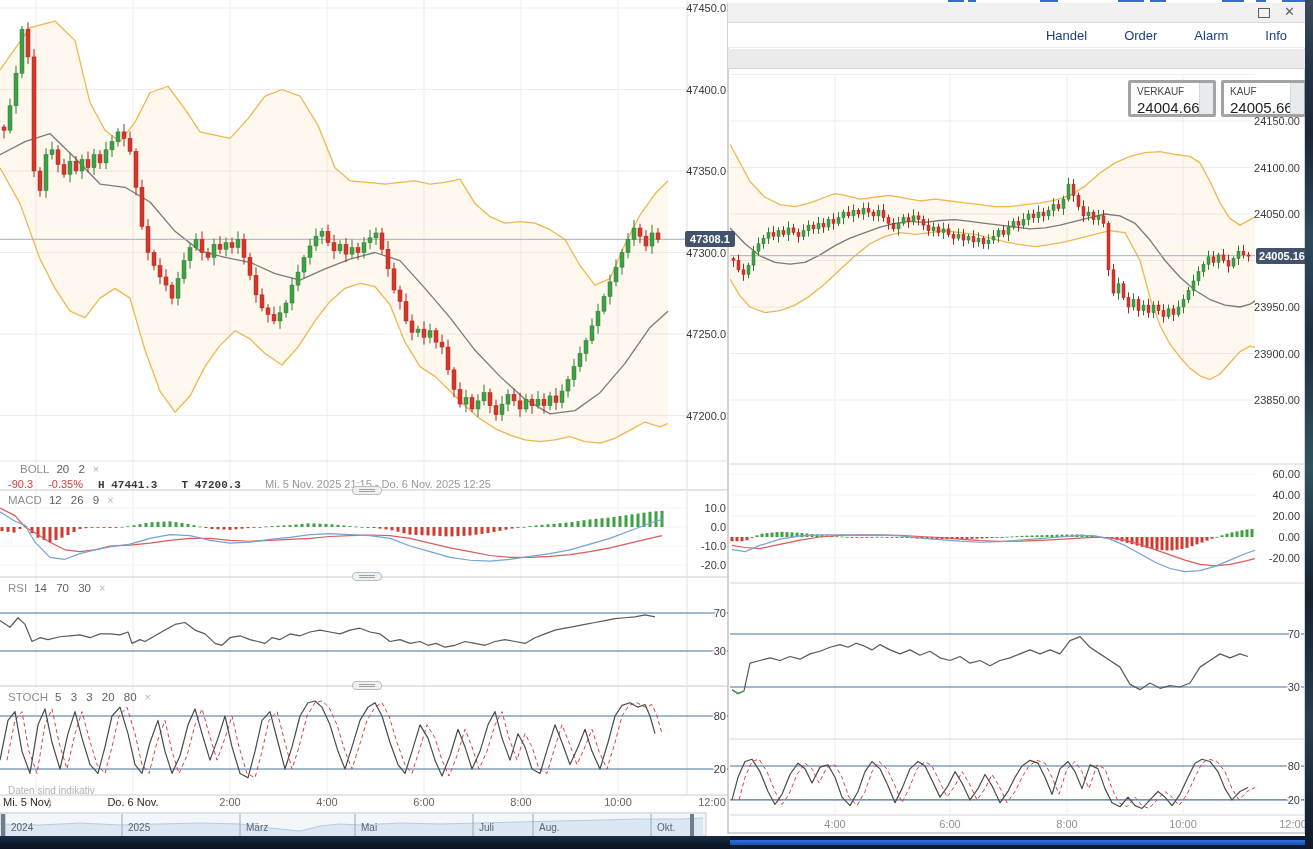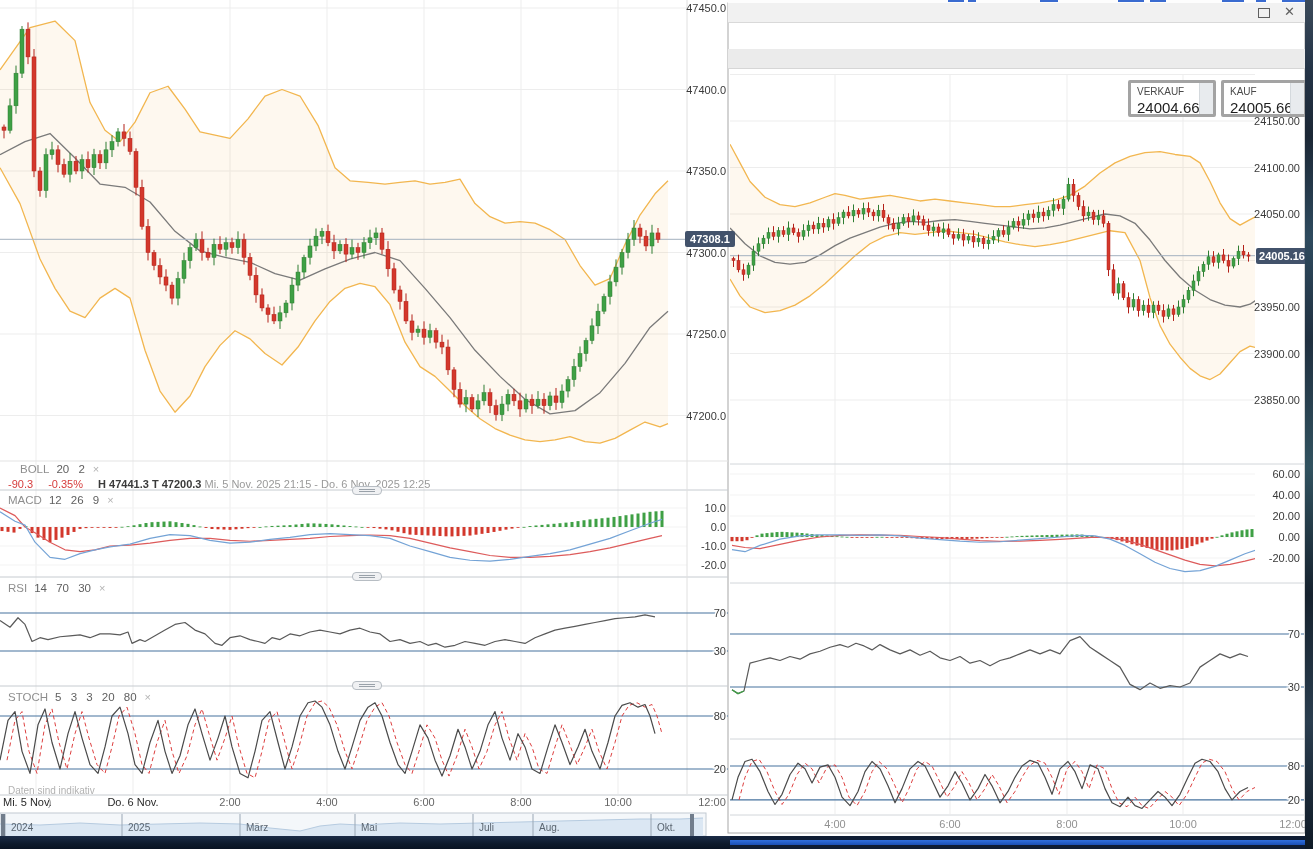--- a/index.html
+++ b/index.html
@@ -30,21 +30,21 @@
   
   .badge{height:16px;background:#42526b;color:#fff;font-size:11px;font-weight:bold;
          border-radius:2px;text-align:center;line-height:16px;}
 
   
   .legend{font-size:11.5px;color:#8e8e8e;white-space:nowrap;}
   .legend .params{color:#5f5f5f;margin-left:7px;word-spacing:6px;}
   .legend .close-x{color:#b3b3b3;margin-left:8px;font-size:11px;}
   .stats{font-size:11px;white-space:nowrap;color:#9a9a9a;}
   .stats .neg{color:#d63c3c;margin-right:12px;}
-  .stats .hl{color:#3a3a3a;font-weight:bold;margin-right:0;}
+  .stats .hl{color:#3a3a3a;font-weight:bold;margin-right:21px;font-family:Liberation Mono, monospace;}
 
   .grip{position:absolute;width:30px;height:9px;background:#f0f1f3;border:1px solid #b7bdc3;border-radius:4px;
         box-sizing:border-box;display:flex;flex-direction:column;justify-content:center;align-items:center;gap:1px;}
   .grip i{display:block;width:16px;height:1px;background:#99a1a9;}
 
   .footnote{font-size:10px;color:#b2b2b2;}
 
   
   .taskbar-left{left:0;top:836px;width:730px;height:13px;background:linear-gradient(180deg,#1b2c47,#0d1a2c 60%,#091322);}
   .taskbar-right{left:730px;top:836px;width:575px;height:13px;background:#0e1c33;}
@@ -937,20 +937,26 @@
       <div class="frag" style="left: 494px; width: 22px;"></div>
       <div class="frag" style="left: 528px; width: 10px;"></div>
       <div class="frag" style="left: 554px; width: 24px;"></div>
     </div>
   <div class="abs titlebar">
     <div class="tb-btns">
       <div class="tb-max"></div>
       <div class="tb-close">✕</div>
     </div>
   </div>
+  <div class="abs menubar">
+    <span>Handel</span>
+    <span>Order</span>
+    <span>Alarm</span>
+    <span>Info</span>
+  </div>
   <div class="abs graystrip"></div>
 
   <div class="quote-btn" style="left:1128px;width:88px">
     <div class="qb-label">VERKAUF</div>
     <div class="qb-value">24004.66</div>
     <div class="qb-strip"></div>
   </div>
   <div class="quote-btn" style="left:1221px;width:86px">
     <div class="qb-label">KAUF</div>
     <div class="qb-value">24005.66</div>

